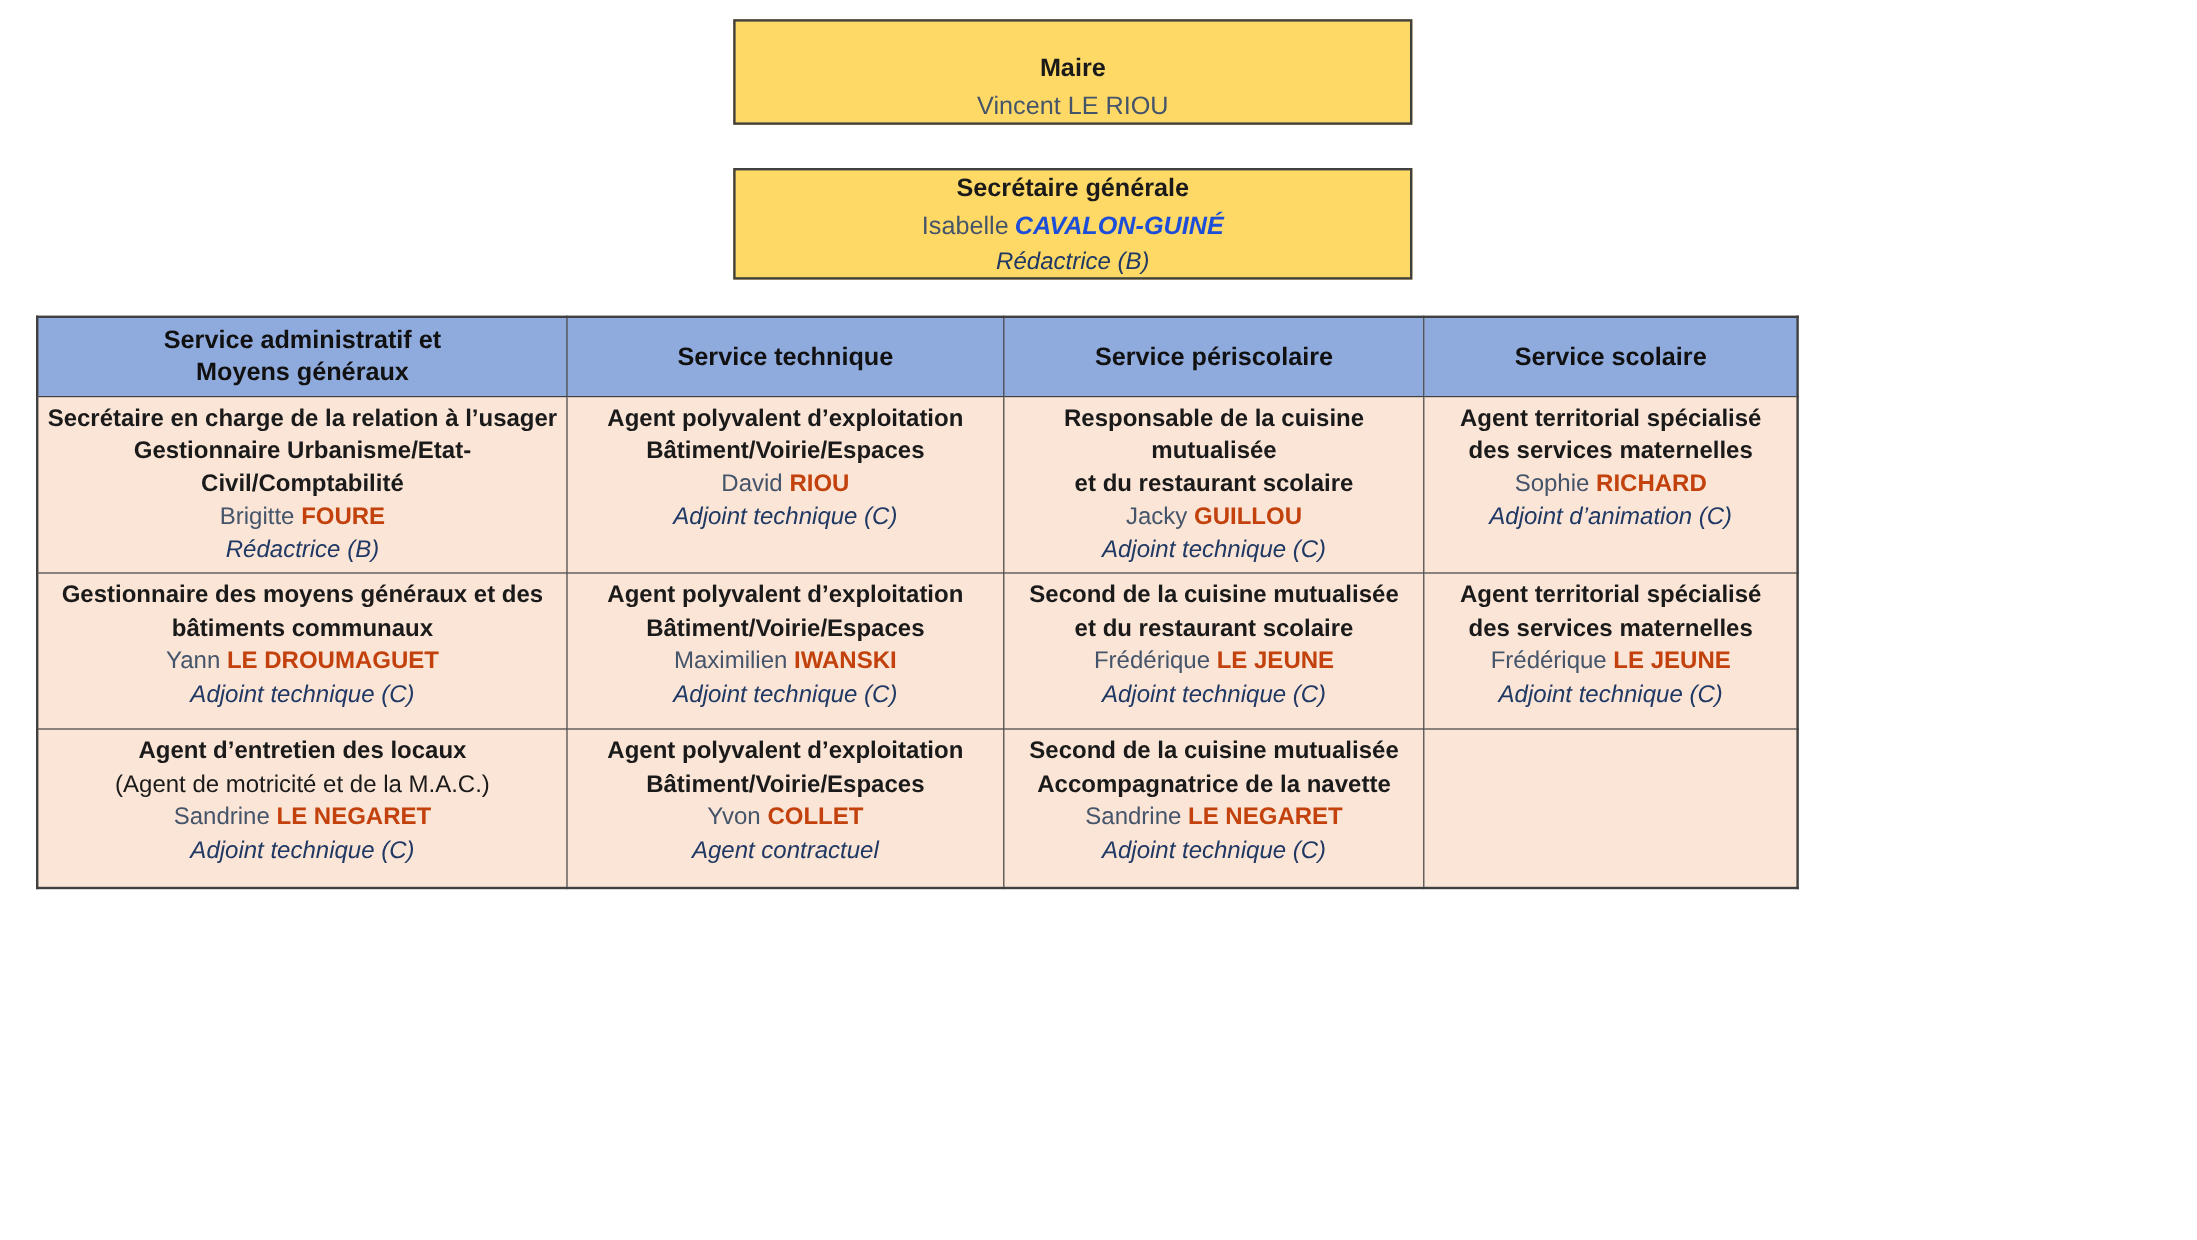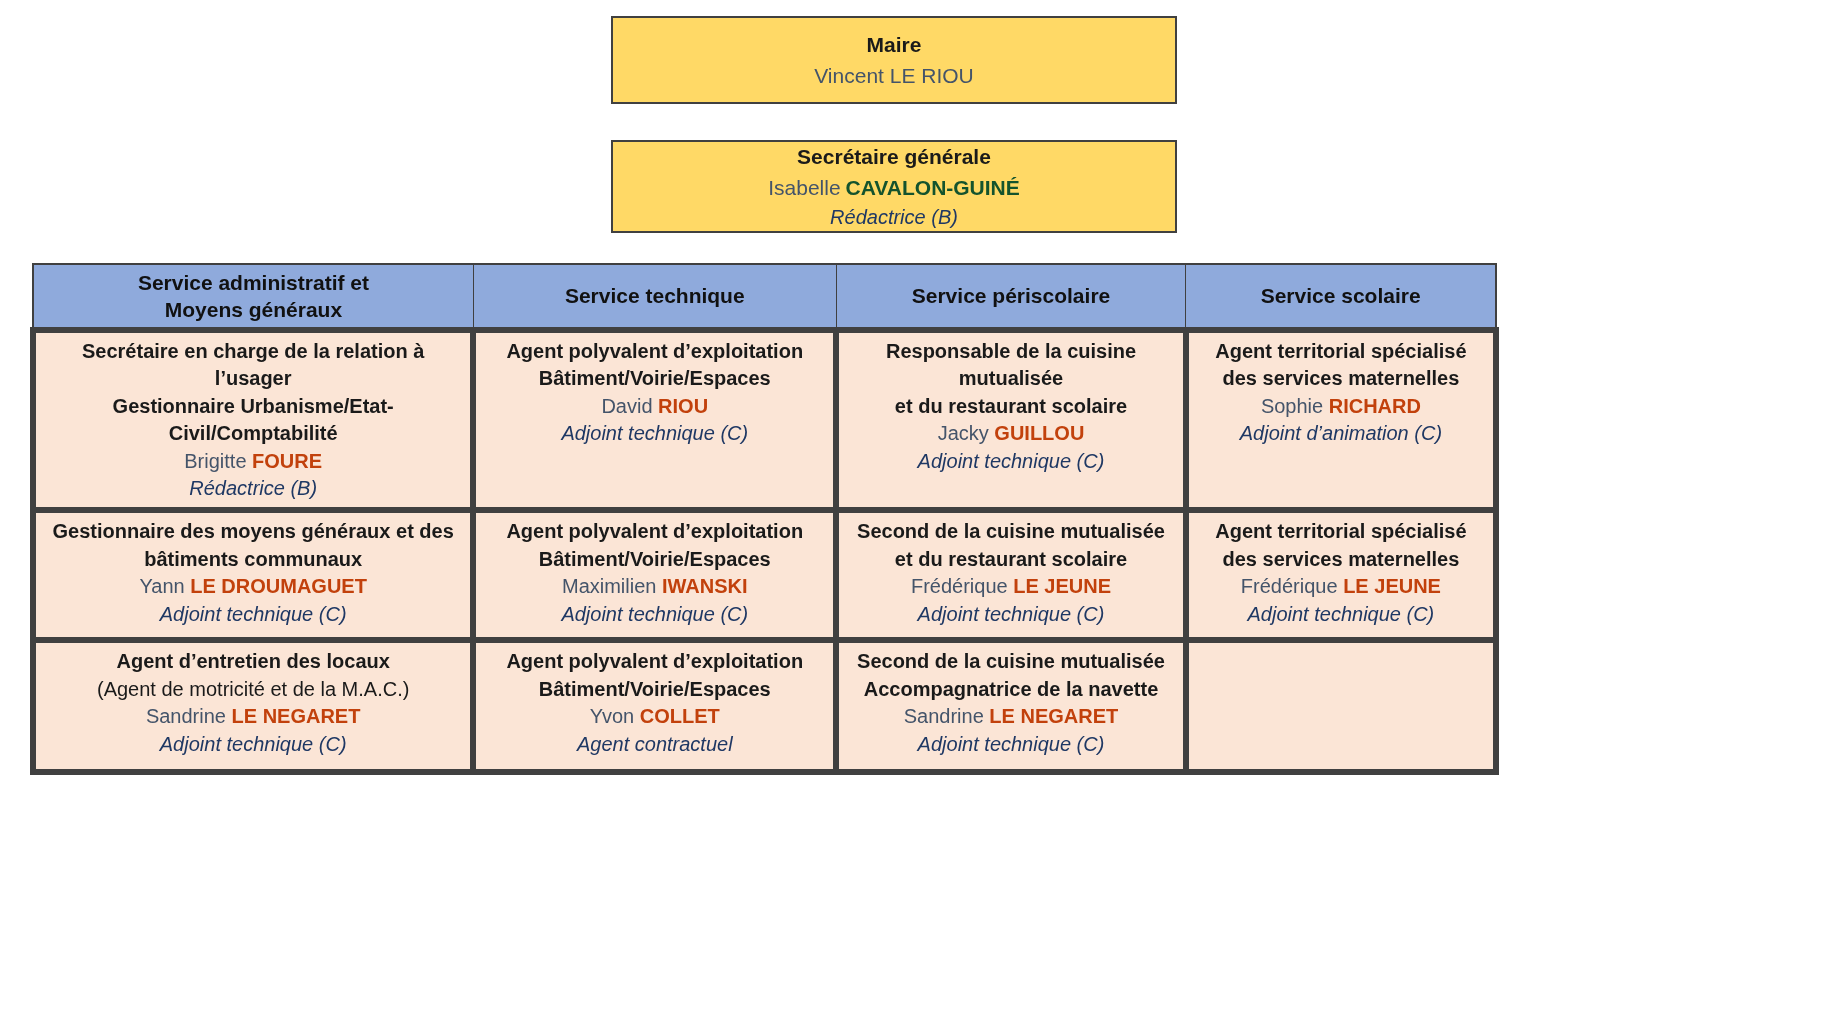--- a/index.html
+++ b/index.html
@@ -4,44 +4,44 @@
 <style>
   html,body{margin:0;padding:0;background:#ffffff;}
   .canvas{
     position:relative;width:1831px;height:1033px;background:#ffffff;
     font-family:"Liberation Sans", sans-serif;overflow:hidden;
   }
   
   .topbox{
     position:absolute;left:611px;width:566px;box-sizing:border-box;
     background:#FFD966;border:2px solid #404040;
-    display:flex;flex-direction:column;justify-content:center;align-items:center;
+    display:flex;flex-direction:column;justify-content:flex-end;align-items:center;
     text-align:center;
   }
   .box-maire{top:16px;height:88px;}
   .box-sg{top:140px;height:93px;}
   .box-title{font-weight:bold;font-size:21px;color:#1a1a1a;line-height:1.3;}
   .box-name{font-size:21px;color:#44546A;line-height:1.3;margin-top:4px;}
   .box-name .fname{margin-right:5px;}
-  .box-name .lname{font-weight:bold;color:#14532d;}
+  .box-name .lname{font-weight:bold;color:#1d4ed8;font-style:italic;}
   .box-grade{font-style:italic;font-size:20px;color:#1F3864;line-height:1.3;margin-top:3px;}
   
   table.org-table{
     position:absolute;left:30px;top:263px;width:1469px;
     border-collapse:collapse;table-layout:fixed;
     border:2px solid #404040;
   }
   .org-table th{
     background:#8FAADC;border:1px solid #404040;
     font-weight:bold;font-size:21px;color:#111111;
     height:66px;text-align:center;vertical-align:middle;line-height:1.3;
     padding:2px 6px;box-sizing:border-box;
   }
   .org-table td{
-    background:#FBE5D6;border:6px solid #404040;
+    background:#FBE5D6;border:1px solid #404040;
     vertical-align:top;text-align:center;
     font-size:20px;color:#1a1a1a;line-height:1.37;
     padding:5px 6px;box-sizing:border-box;
   }
   tbody tr:nth-child(1) td{height:129px;}
   tbody tr:nth-child(2) td{height:130px;}
   tbody tr:nth-child(3) td{height:132px;}
   tbody tr:nth-child(4) td{height:151px;}
   tbody tr:nth-child(5) td{height:124px;}
   .line.role{font-weight:bold;}

